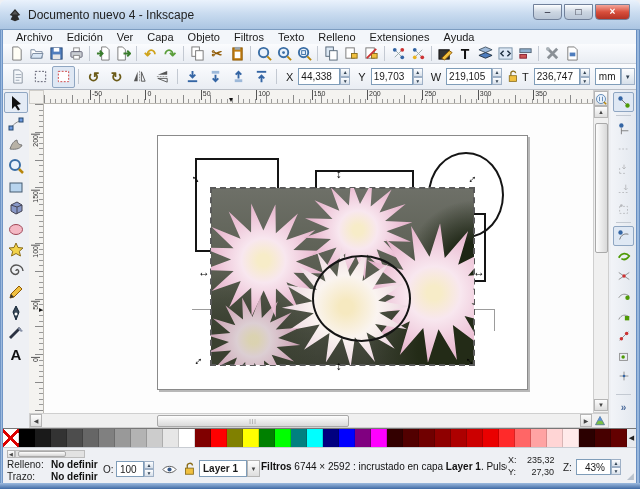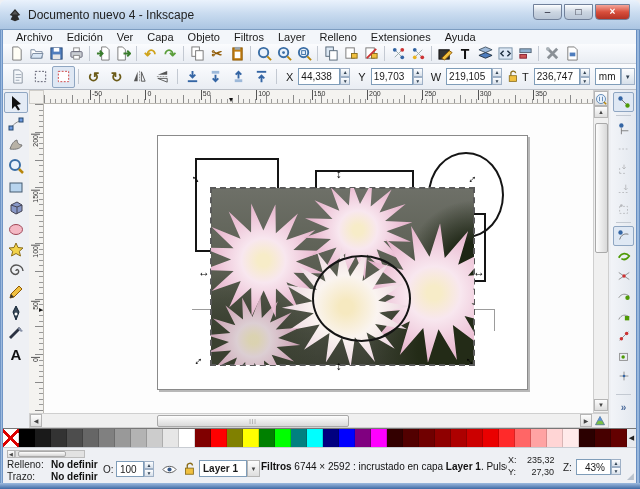--- a/index.html
+++ b/index.html
@@ -114,21 +114,21 @@
     </div>
   </div>
 
   <div class="menubar" id="menubar">
       <span class="mitem">Archivo</span>
       <span class="mitem">Edición</span>
       <span class="mitem">Ver</span>
       <span class="mitem">Capa</span>
       <span class="mitem">Objeto</span>
       <span class="mitem">Filtros</span>
-      <span class="mitem">Layer</span>
+      <span class="mitem">Texto</span>
       <span class="mitem">Relleno</span>
       <span class="mitem">Extensiones</span>
       <span class="mitem">Ayuda</span>
     </div>
 
   <div class="toolbar1">
     <span class="ic">
         <svg width="15" height="15" viewBox="0 0 16 16">
           <path d="M4 1h6l3 3v11H4z" fill="#fffef6" stroke="#7a7a7a"></path>
         </svg>

